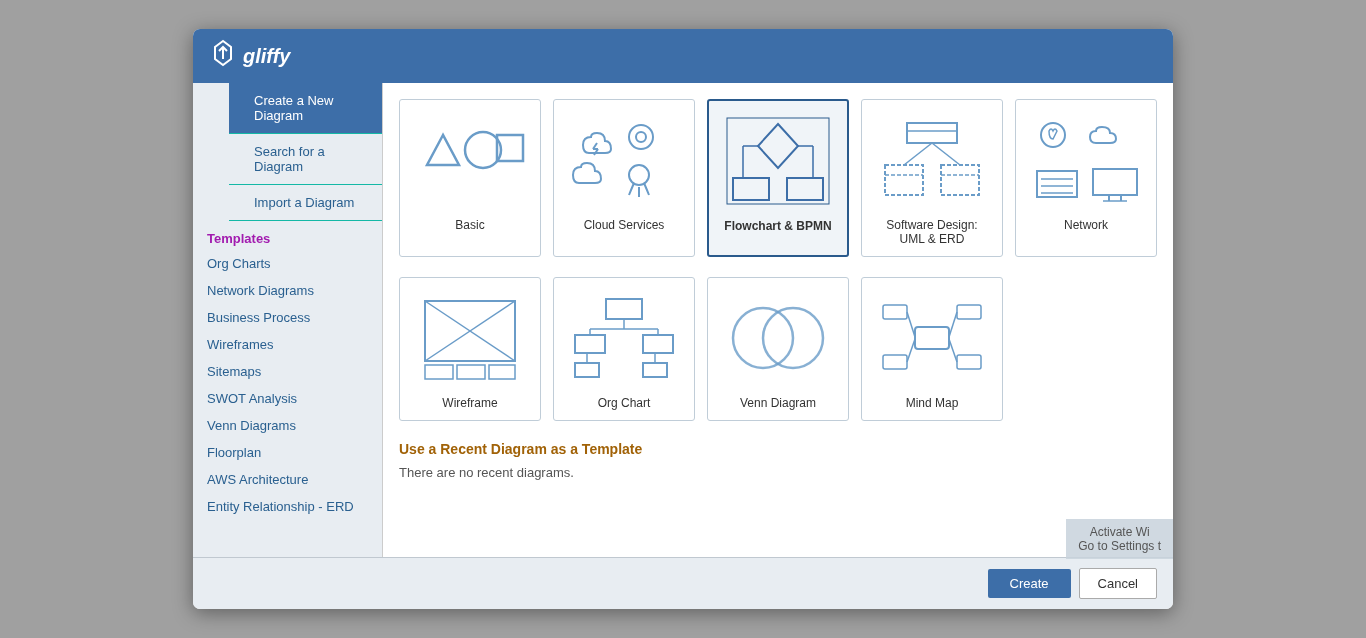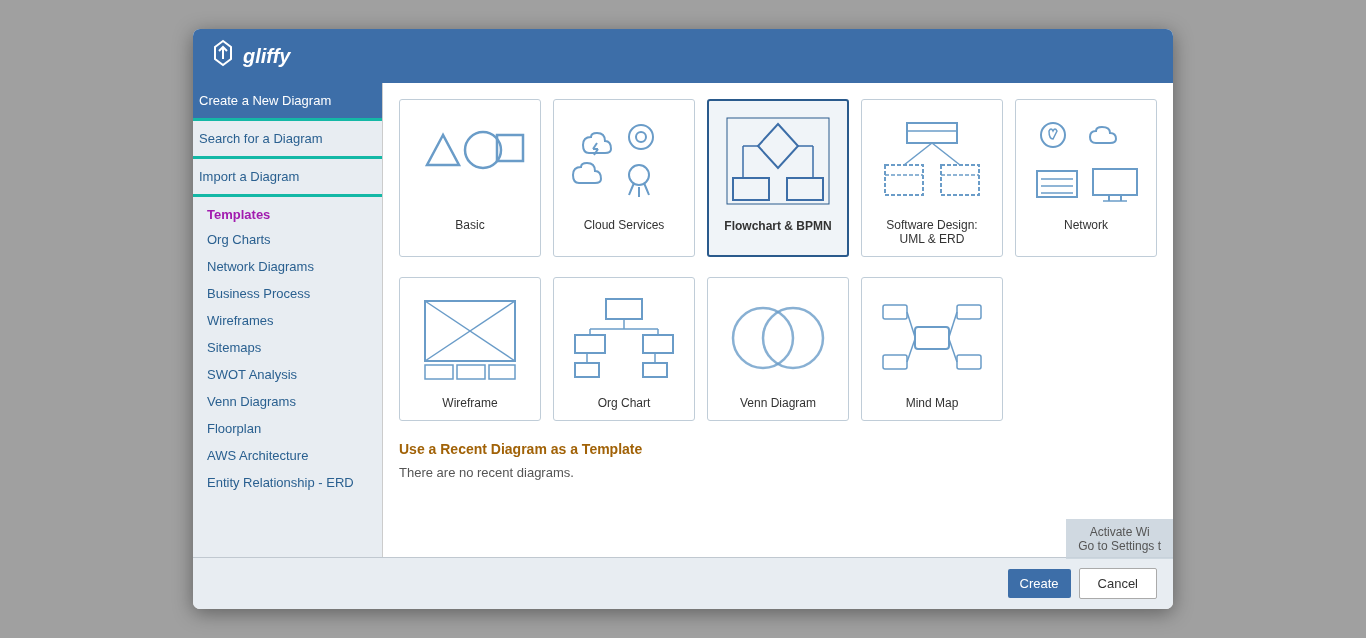--- a/index.html
+++ b/index.html
@@ -51,25 +51,26 @@
       overflow: hidden;
     }
     .sidebar {
       width: 190px;
       background: #e8edf2;
       border-right: 1px solid #ccc;
       overflow-y: auto;
       flex-shrink: 0;
     }
     .sidebar-nav-item {
-      padding: 10px 6px;
+      padding: 10px 25px;
       cursor: pointer;
       color: #2a6090;
       font-size: 13px;
-      border-bottom: 3px solid #14b8a6;
+      border-bottom: 1px solid #14b8a6;
+      margin-left: 36px;
     }
     .sidebar-nav-item.active {
       background: #3d6ea8;
       color: #fff;
     }
     .sidebar-section-label {
       padding: 10px 14px 4px;
       font-weight: bold;
       color: #a21caf;
       font-size: 13px;
@@ -138,21 +139,21 @@
       padding: 10px 16px;
       display: flex;
       justify-content: flex-end;
       gap: 8px;
       align-items: center;
     }
     .btn-create {
       background: #3d6ea8;
       color: #fff;
       border: none;
-      padding: 7px 12px;
+      padding: 7px 22px;
       font-size: 13px;
       cursor: pointer;
       border-radius: 2px;
     }
     .btn-cancel {
       background: #fff;
       color: #333;
       border: 1px solid #aaa;
       padding: 7px 18px;
       font-size: 13px;

